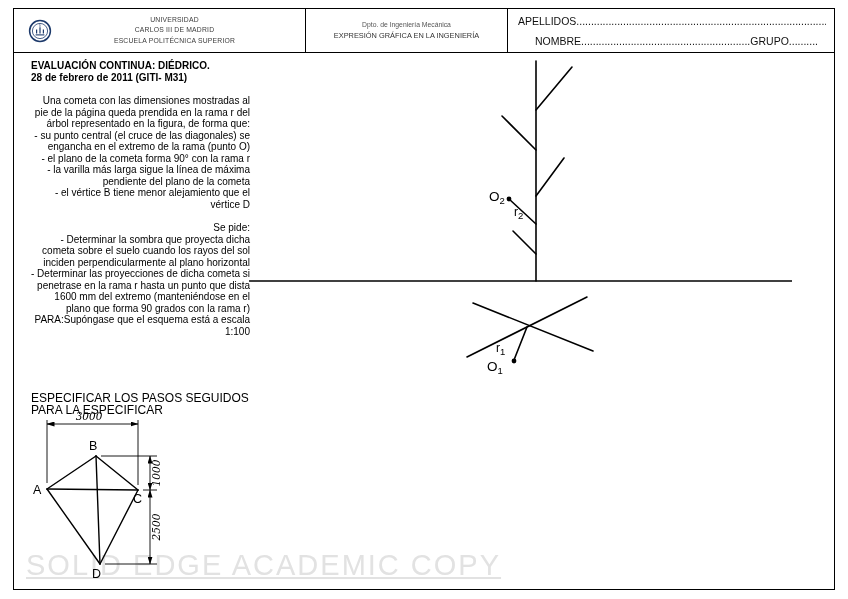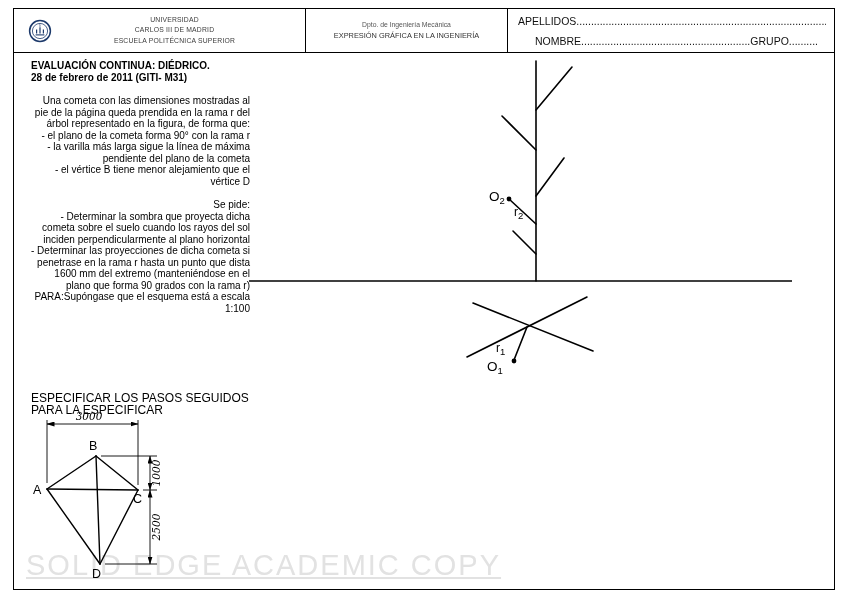--- a/index.html
+++ b/index.html
@@ -74,20 +74,21 @@
         </div>
       </div>
     </div>
 
     <div class="text-col">
       <div class="title">
         <div>EVALUACIÓN CONTINUA: DIÉDRICO.</div>
         <div>28 de febrero de 2011 (GITI- M31)</div>
       </div>
       <div class="blk">Una cometa con las dimensiones mostradas al pie de la página queda prendida en la rama r del árbol representado en la figura, de forma que:</div>
+      <div class="blk">- su punto central (el cruce de las diagonales) se engancha en el extremo de la rama (punto O)</div>
       <div class="blk">- el plano de la cometa forma 90° con la rama r</div>
       <div class="blk">- la varilla más larga sigue la línea de máxima pendiente del plano de la cometa</div>
       <div class="blk">- el vértice B tiene menor alejamiento que el vértice D</div>
       <div class="blk sep">Se pide:</div>
       <div class="blk">- Determinar la sombra que proyecta dicha cometa sobre el suelo cuando los rayos del sol inciden perpendicularmente al plano horizontal</div>
       <div class="blk">- Determinar las proyecciones de dicha cometa si penetrase en la rama r hasta un punto que dista 1600 mm del extremo (manteniéndose en el plano que forma 90 grados con la rama r)</div>
       <div class="blk">PARA:Supóngase que el esquema está a escala 1:100</div>
     </div>
 
     <div class="footer-note">

